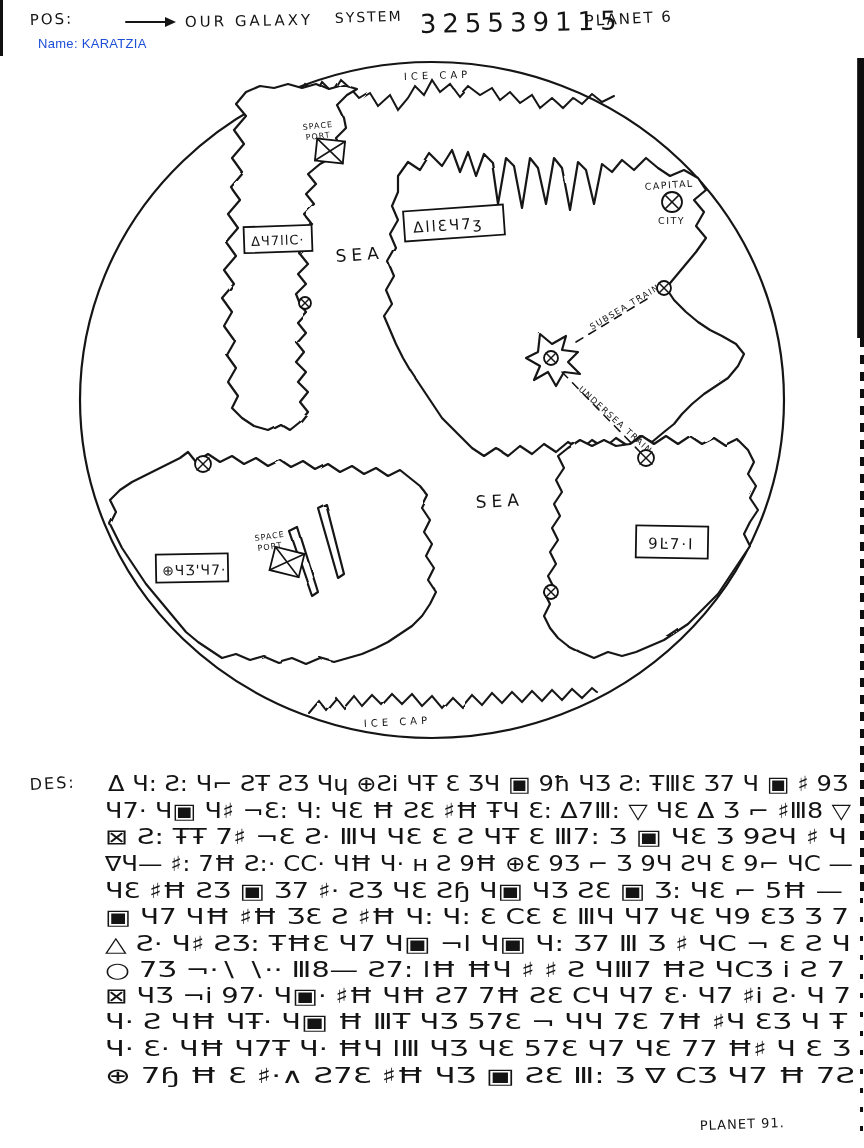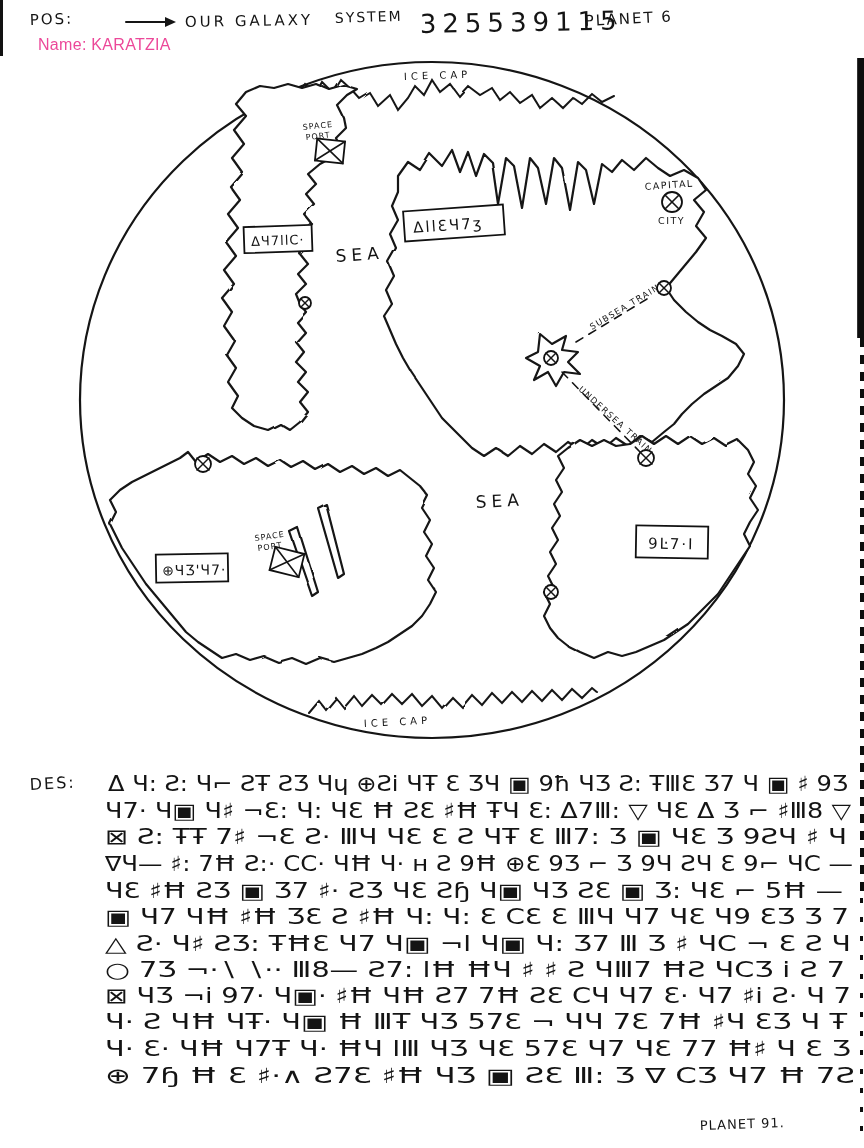--- a/index.html
+++ b/index.html
@@ -1,19 +1,19 @@
 <!DOCTYPE html>
 <html><head>
 <meta charset="utf-8">
 <style>
   html,body{margin:0;padding:0;background:#fff;}
   .page{position:relative;width:864px;height:1148px;background:#fff;overflow:hidden;
         font-family:"DejaVu Sans",sans-serif;color:#161616;}
   .typed{position:absolute;left:38px;top:36px;font-family:"Liberation Sans",sans-serif;
-         font-size:16px;color:#ec4899;letter-spacing:.3px;text-align:right;}
+         font-size:13px;color:#1d4ed8;letter-spacing:.3px;text-align:right;}
   svg{position:absolute;inset:0;}
   svg text{fill:#141414;font-family:"DejaVu Sans",sans-serif;}
   .coast{fill:#ffffff;stroke:#151515;stroke-width:2.2;stroke-linejoin:round;stroke-linecap:round;}
   .ink{stroke:#151515;stroke-linecap:round;fill:none;}
   .mark{stroke:#111;stroke-width:1.8;fill:#fff;}
   .edge-r-top{position:absolute;right:0;top:58px;width:6px;height:280px;background:#0d0d0d;
               box-shadow:-1px 0 0 #333;}
   .edge-r-mid{position:absolute;right:0;top:338px;width:4px;height:560px;
               background:repeating-linear-gradient(180deg,#0d0d0d 0 9px,transparent 9px 17px);}
   .edge-r-bot{position:absolute;right:1px;top:898px;width:3px;height:240px;

